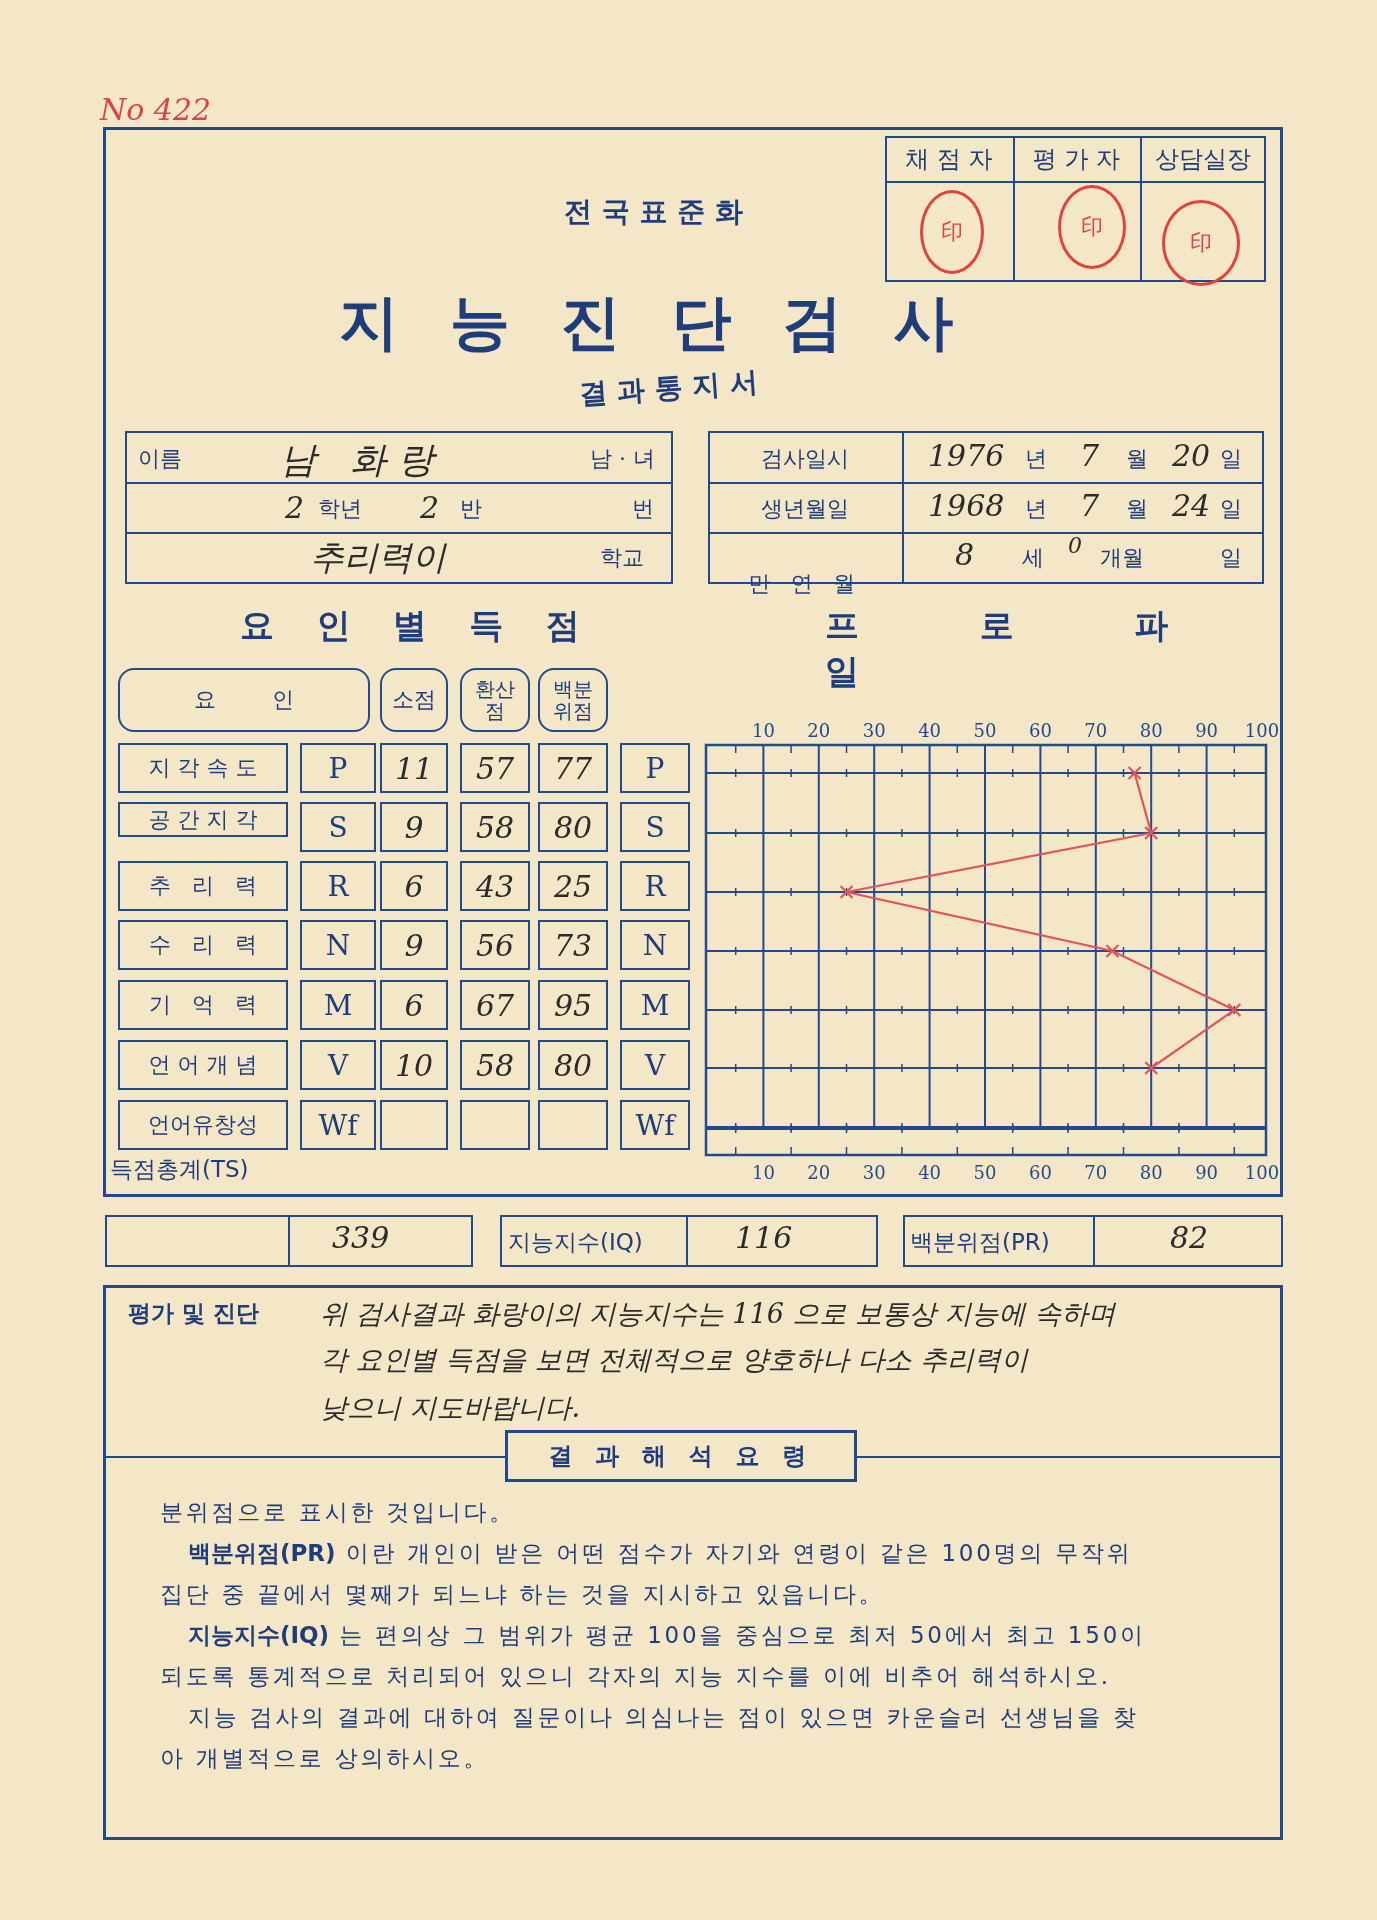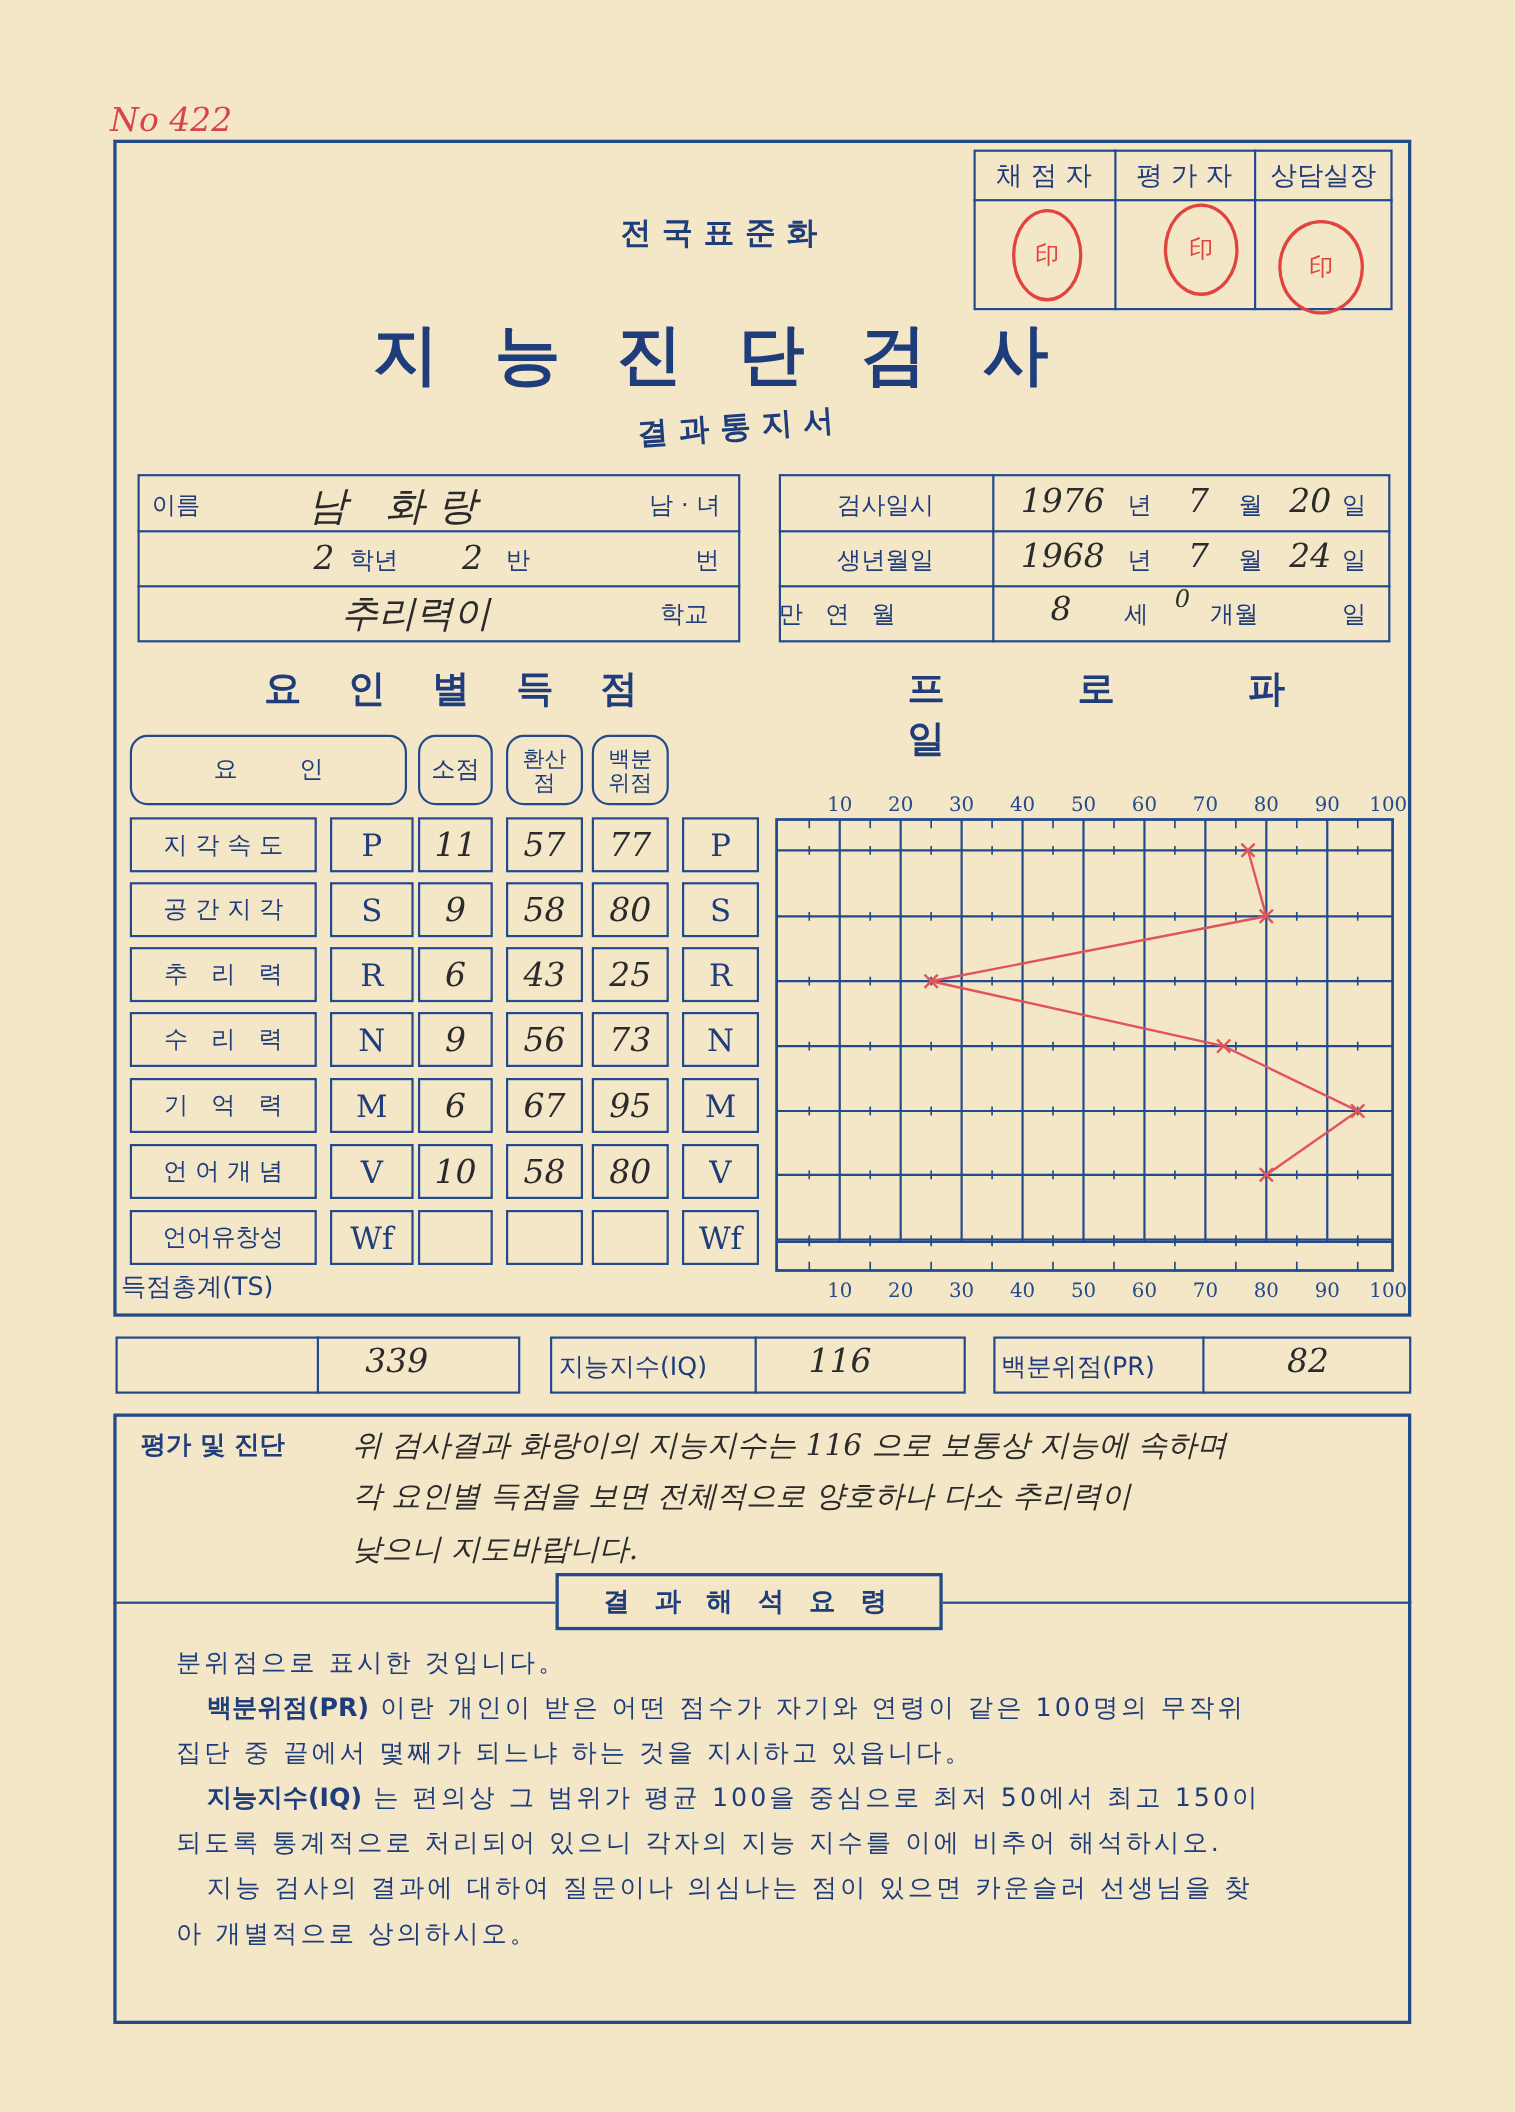--- a/index.html
+++ b/index.html
@@ -68,21 +68,21 @@
 <div class="abs lbl" style="left:1220px;top:444px;">일</div>
 
 <div class="abs lbl" style="left:708px;width:194px;text-align:center;top:494px;">생년월일</div>
 <div class="abs hw" style="left:928px;top:488px;">1968</div>
 <div class="abs lbl" style="left:1025px;top:494px;">년</div>
 <div class="abs hw" style="left:1080px;top:488px;">7</div>
 <div class="abs lbl" style="left:1126px;top:494px;">월</div>
 <div class="abs hw" style="left:1172px;top:488px;">24</div>
 <div class="abs lbl" style="left:1220px;top:494px;">일</div>
 
-<div class="abs lbl" style="left:708px;width:194px;text-align:left;top:543px;letter-spacing:0.3em;">만 연 월</div>
+<div class="abs lbl" style="left:708px;width:194px;text-align:center;top:569px;letter-spacing:0.3em;">만 연 월</div>
 <div class="abs hw" style="left:955px;top:537px;">8</div>
 <div class="abs lbl" style="left:1022px;top:543px;">세</div>
 <div class="abs hw" style="left:1068px;top:533px;font-size:22px;">0</div>
 <div class="abs lbl" style="left:1100px;top:543px;">개월</div>
 <div class="abs lbl" style="left:1220px;top:543px;">일</div>
 
 <div class="abs" style="left:240px;top:603px;font-size:34px;font-weight:bold;letter-spacing:0.45em;">요 인 별 득 점</div>
 <div class="abs" style="left:825px;top:603px;font-size:34px;font-weight:bold;letter-spacing:1.6em;">프 로 파 일</div>
 
 <div class="hdr-oct" style="left:118px;top:668px;width:252px;height:64px;white-space:pre;font-size:22px;">요        인</div>
@@ -90,21 +90,21 @@
 <div class="hdr-oct" style="left:460px;top:668px;width:70px;height:64px;padding:16px 10px;">환산 점</div>
 <div class="hdr-oct" style="left:538px;top:668px;width:70px;height:64px;padding:0 10px;">백분 위점</div>
 
 <div id="score-rows">
     <div class="cell lbl" style="left: 118px; top: 743px; width: 170px; height: 50px; white-space: pre;">지 각 속 도</div>
     <div class="cell code" style="left: 300px; top: 743px; width: 76px; height: 50px;">P</div>
     <div class="cell hw" style="left: 380px; top: 743px; width: 68px; height: 50px;">11</div>
     <div class="cell hw" style="left: 460px; top: 743px; width: 70px; height: 50px;">57</div>
     <div class="cell hw" style="left: 538px; top: 743px; width: 70px; height: 50px;">77</div>
     <div class="cell code" style="left: 620px; top: 743px; width: 70px; height: 50px;">P</div>
-    <div class="cell lbl" style="left: 118px; top: 802px; width: 170px; height: 50px; white-space: pre;">공 간 지 각</div>
+    <div class="cell lbl" style="left: 118px; top: 802px; width: 170px; height: 35px; white-space: pre;">공 간 지 각</div>
     <div class="cell code" style="left: 300px; top: 802px; width: 76px; height: 50px;">S</div>
     <div class="cell hw" style="left: 380px; top: 802px; width: 68px; height: 50px;">9</div>
     <div class="cell hw" style="left: 460px; top: 802px; width: 70px; height: 50px;">58</div>
     <div class="cell hw" style="left: 538px; top: 802px; width: 70px; height: 50px;">80</div>
     <div class="cell code" style="left: 620px; top: 802px; width: 70px; height: 50px;">S</div>
     <div class="cell lbl" style="left: 118px; top: 861px; width: 170px; height: 50px; white-space: pre;">추   리   력</div>
     <div class="cell code" style="left: 300px; top: 861px; width: 76px; height: 50px;">R</div>
     <div class="cell hw" style="left: 380px; top: 861px; width: 68px; height: 50px;">6</div>
     <div class="cell hw" style="left: 460px; top: 861px; width: 70px; height: 50px;">43</div>
     <div class="cell hw" style="left: 538px; top: 861px; width: 70px; height: 50px;">25</div>

